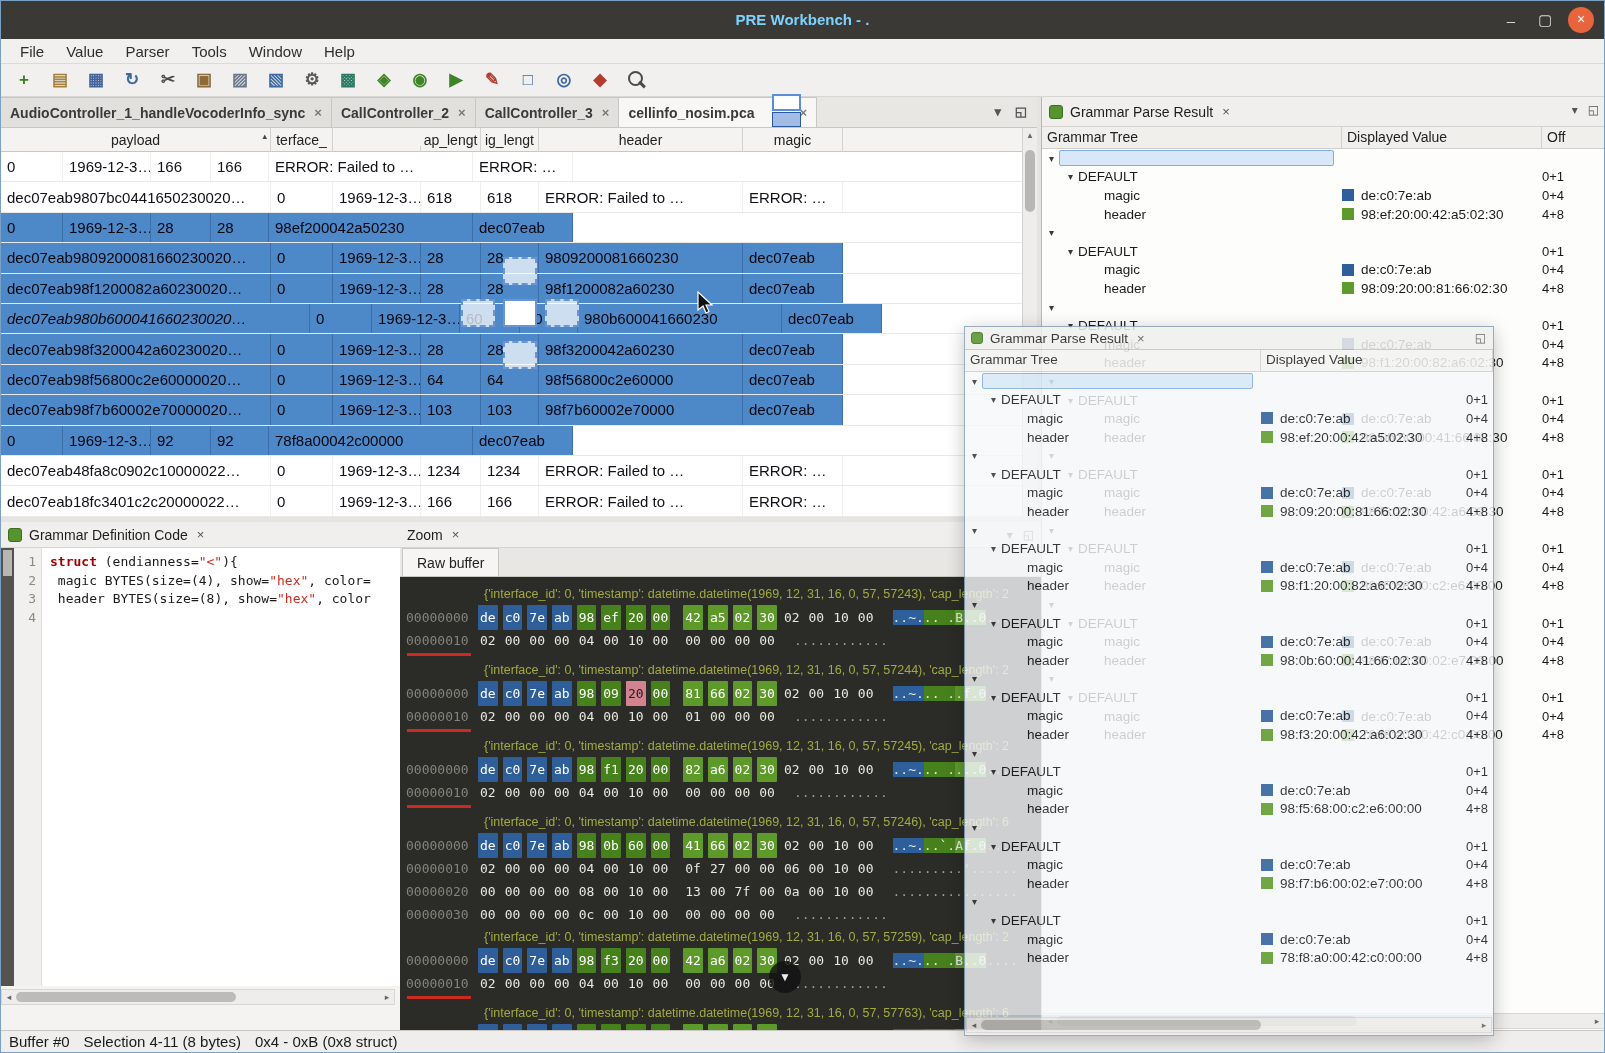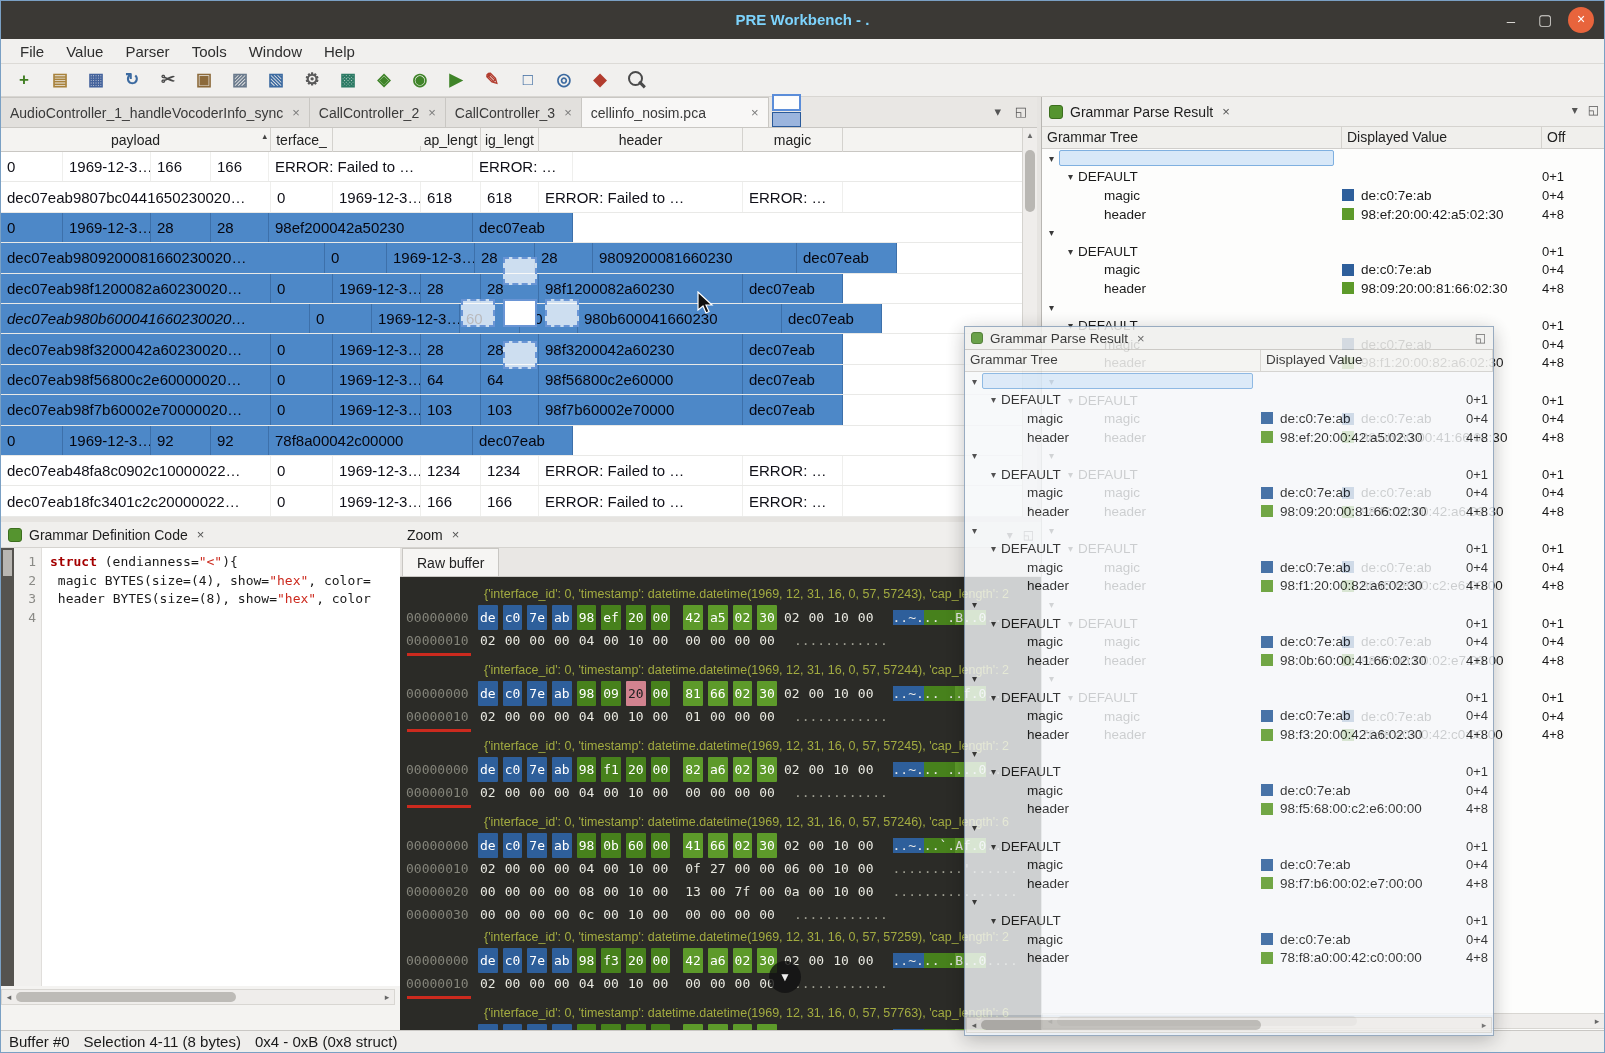--- a/index.html
+++ b/index.html
@@ -16,21 +16,21 @@
   
   .menubar { position:absolute; top:38px; left:0; right:0; height:25px; background:#f1f0ee; border-bottom:1px solid #dcdad6; display:flex; align-items:center; padding-left:8px; font-size:15px; color:#2e2e2e; }
   .menu-item { padding:0 11px; line-height:25px; }
   .toolbar { position:absolute; top:63px; left:0; right:0; height:33px; background:#f1f0ee; border-bottom:1px solid #d8d6d2; display:flex; align-items:center; padding-left:10px; gap:10px; }
   .tbi { width:26px; height:26px; font-size:17px; line-height:26px; text-align:center; display:inline-block; font-weight:bold; }
   .tbi-search { position:relative; }
   .tbi-search::before { content:""; position:absolute; left:5px; top:4px; width:11px; height:11px; border:2px solid #4a4a4a; border-radius:50%; }
   .tbi-search::after { content:""; position:absolute; left:15px; top:16px; width:8px; height:3px; background:#4a4a4a; transform:rotate(45deg); }
 
   
-  .tabbar { position:absolute; top:96px; left:0; width:1036px; height:31px; background:#e9e7e4; border-bottom:1px solid #c9c7c3; }
+  .tabbar { position:absolute; top:96px; left:0; width:1036px; height:31px; background:#e9e7e4; border-bottom:1px solid #c9c7c3;font-weight:bold; }
   .tab-list { position:absolute; left:0; bottom:0; display:flex; height:30px; }
   .tab { display:flex; align-items:center; padding:0 9px; font-size:14px; color:#3a3a3a; background:#e2e0dd; border-right:1px solid #c9c7c3; border-top:1px solid #c9c7c3; white-space:nowrap; }
   .tab.active { background:#f8f7f6; }
   .tab-close { margin-left:9px; color:#7a7a7a; font-size:13px; }
   .tab-spacer { display:inline-block; width:36px; }
   .tabbar-btn { position:absolute; top:7px; color:#555; font-size:13px; }
   .tb-menu { right:36px; }
   .tb-detach { right:10px; }
 
   
@@ -250,21 +250,21 @@
       </div>
       <div class="pkt-row selected">
         <div class="pkt-cell" style="width: 62px;">0</div>
         <div class="pkt-cell" style="width: 88px;">1969-12-3…</div>
         <div class="pkt-cell" style="width: 60px;">28</div>
         <div class="pkt-cell" style="width: 58px;">28</div>
         <div class="pkt-cell" style="width: 204px;">98ef200042a50230</div>
         <div class="pkt-cell" style="width: 100px;">dec07eab</div>
       </div>
       <div class="pkt-row selected">
-        <div class="pkt-cell" style="width: 324px;">dec07eab9809200081660230020…</div>
+        <div class="pkt-cell" style="width: 270px;">dec07eab9809200081660230020…</div>
         <div class="pkt-cell" style="width: 62px;">0</div>
         <div class="pkt-cell" style="width: 88px;">1969-12-3…</div>
         <div class="pkt-cell" style="width: 60px;">28</div>
         <div class="pkt-cell" style="width: 58px;">28</div>
         <div class="pkt-cell" style="width: 204px;">9809200081660230</div>
         <div class="pkt-cell" style="width: 100px;">dec07eab</div>
       </div>
       <div class="pkt-row selected">
         <div class="pkt-cell" style="width: 270px;">dec07eab98f1200082a60230020…</div>
         <div class="pkt-cell" style="width: 62px;">0</div>

